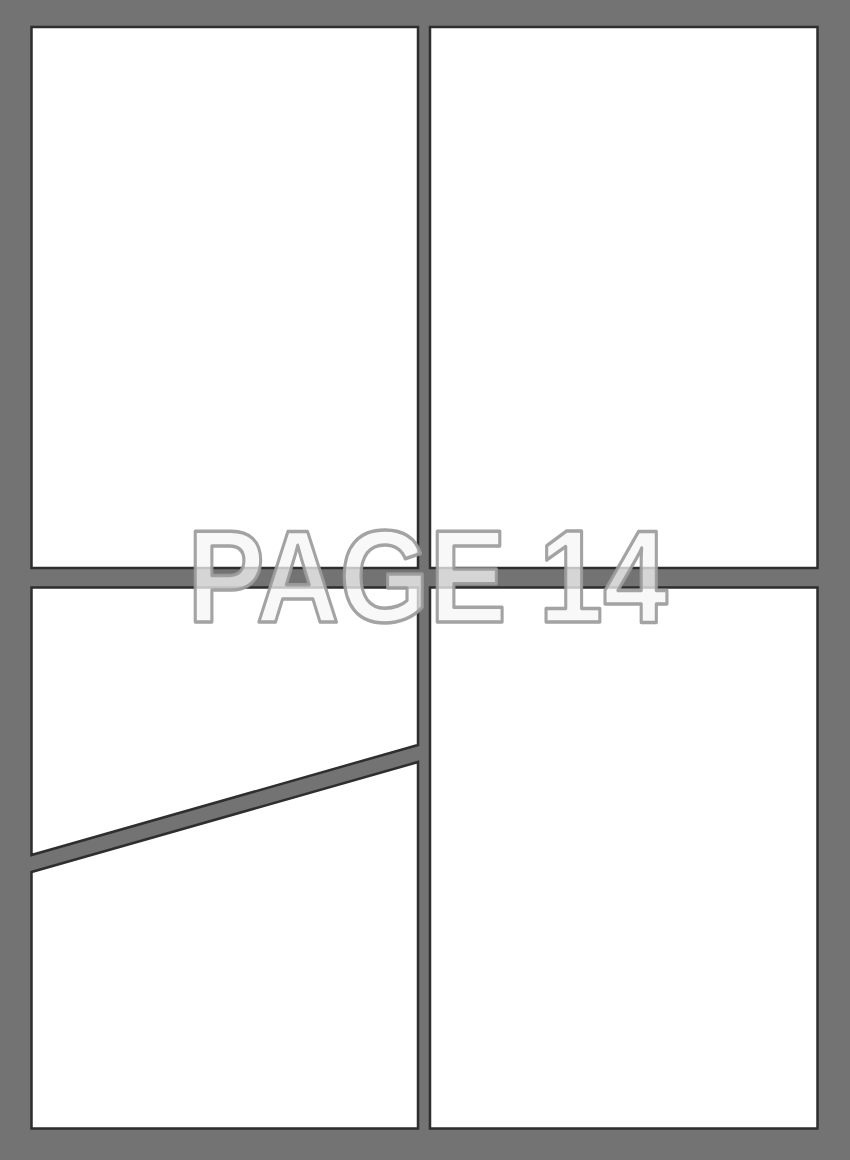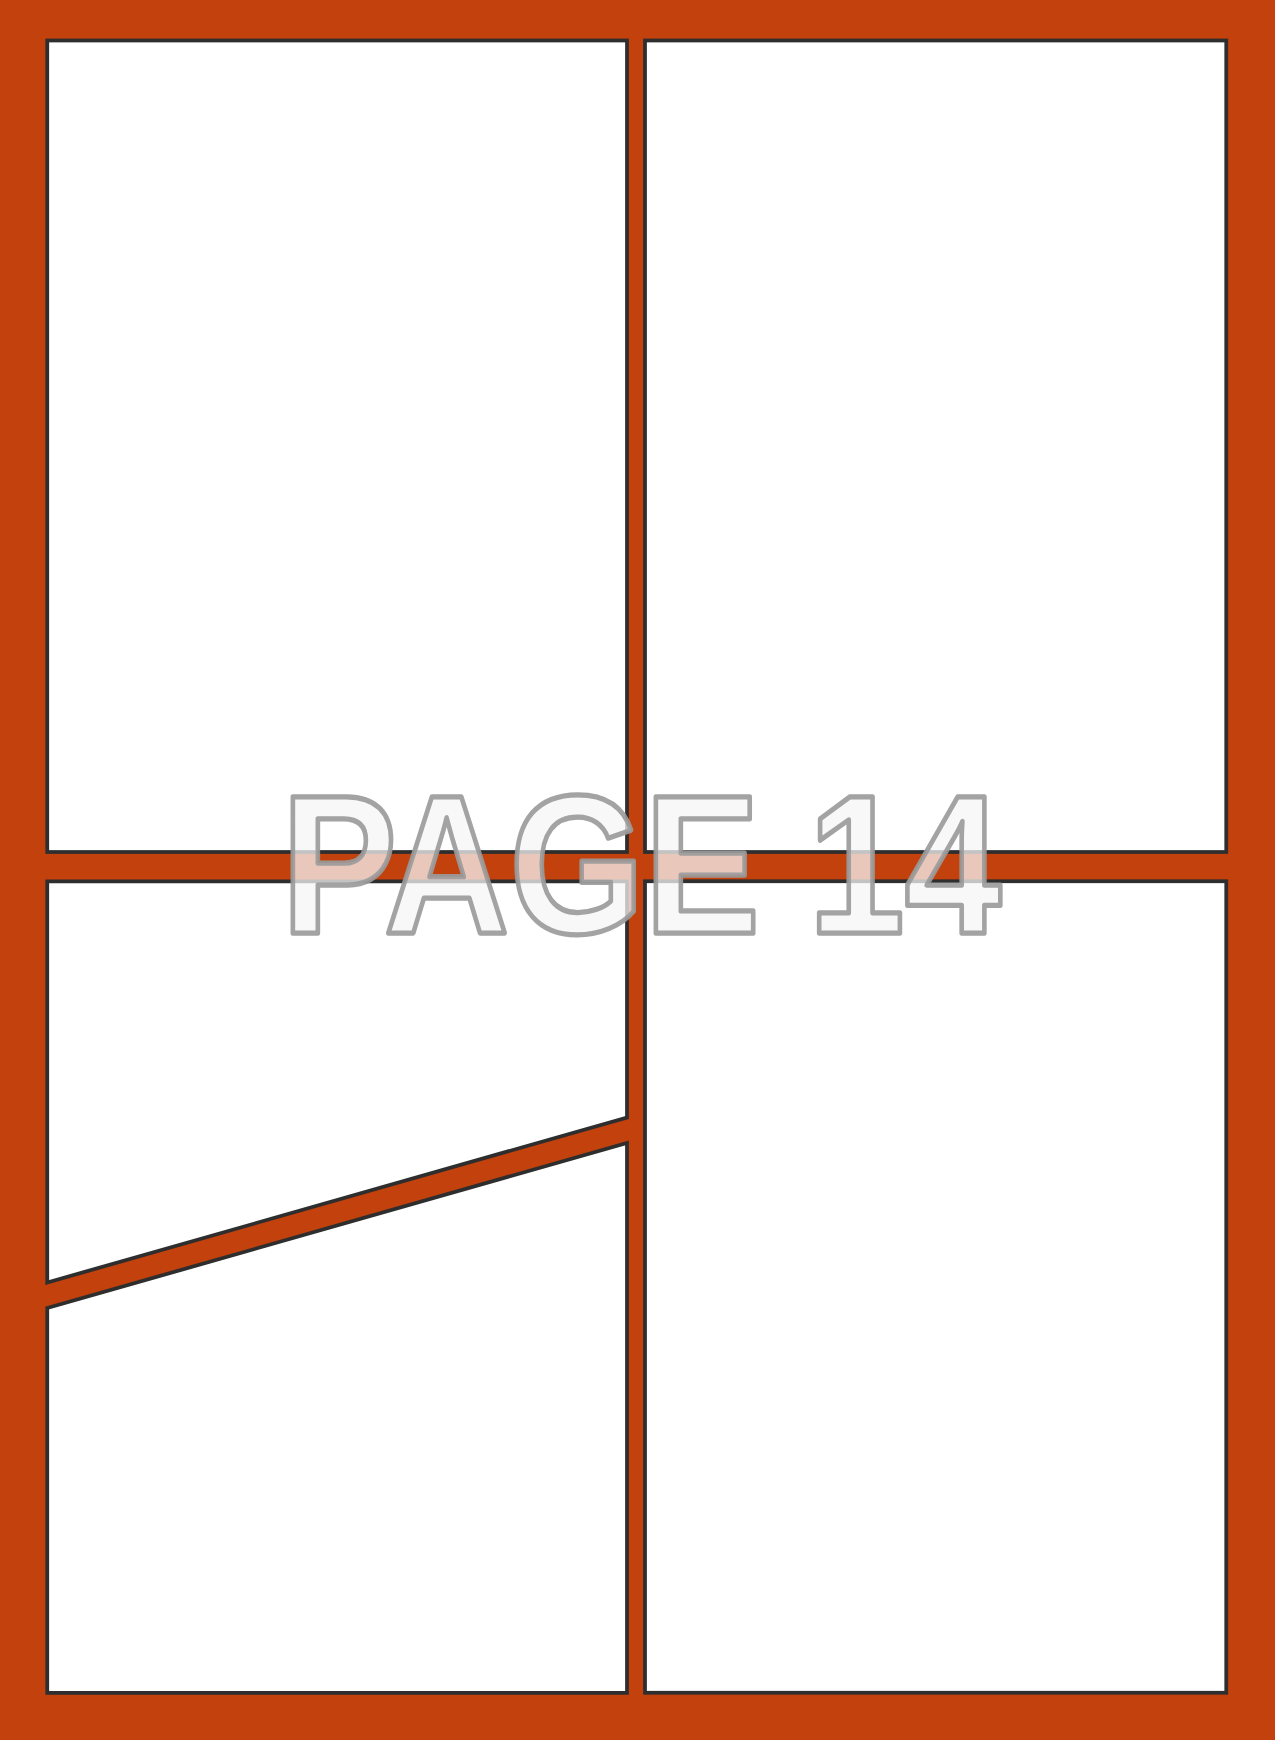--- a/index.html
+++ b/index.html
@@ -5,21 +5,21 @@
   html, body {
     margin: 0;
     padding: 0;
     background: #f4f4f4;
     font-family: "Liberation Sans", sans-serif;
   }
   .page {
     position: relative;
     width: 850px;
     height: 1160px;
-    background: #c2410c;
+    background: #737373;
     overflow: hidden;
   }
   .page svg {
     display: block;
     width: 850px;
     height: 1160px;
   }
   .panel {
     fill: #ffffff;
     stroke: #2e2e2e;

